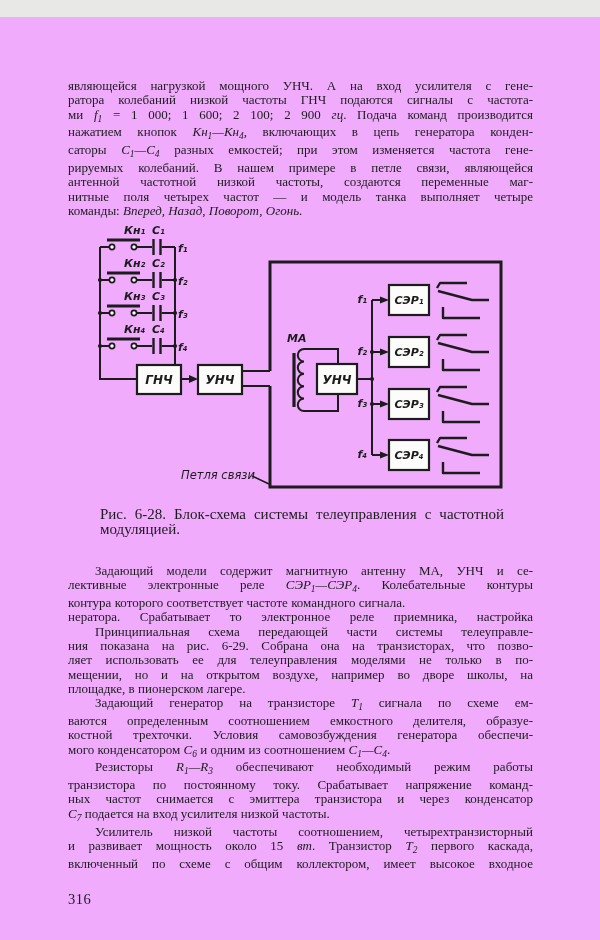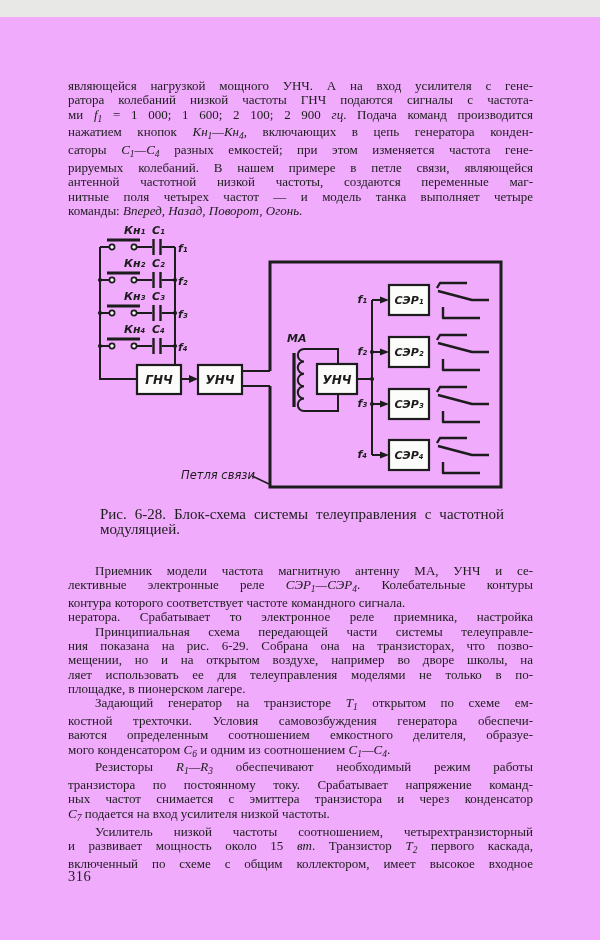--- a/index.html
+++ b/index.html
@@ -16,21 +16,21 @@
   .tline.tlast { text-align-last:left; }
   .para.indent .tline:first-child { text-indent:27px; }
   .it { font-style:italic; }
   .sub { font-size:9.5px; vertical-align:-2.5px; }
   .caption {
     position:absolute; left:100px; top:490px; width:404px;
     font-size:15px; line-height:15.4px;
   }
   .cap1 { text-align:justify; text-align-last:justify; }
   .pagenum {
-    position:absolute; left:68px; top:851px;
+    position:absolute; left:68px; top:874px;
     font-size:14.5px; letter-spacing:0.5px;
   }
   .fig { position:absolute; left:85px; top:203px; }
   .fig text {
     font-family:"DejaVu Sans",sans-serif; font-style:italic;
     fill:#1c1c1c; font-weight:bold; font-size:11px;
   }
   .fig text.box-lbl { font-size:12px; }
   .fig text.loop-lbl { font-weight:normal; font-size:11.5px; }
   .fig .wire { stroke:#1c1c1c; stroke-width:2; fill:none; }
@@ -200,36 +200,36 @@
     </g>
   </svg>
 
   <div class="caption">
     <div class="cap1">Рис. 6-28. Блок-схема системы телеуправления с частотной</div>
     <div>модуляцией.</div>
   </div>
 
   <div class="col" style="top:547px">
     <div class="para indent">
-        <div class="tline"><span>Приемник модели частота магнитную антенну МА, УНЧ и се-</span></div>
+        <div class="tline"><span>Задающий модели содержит магнитную антенну МА, УНЧ и се-</span></div>
         <div class="tline"><span>лективные электронные реле </span><span class="it">СЭР</span><span class="it sub">1</span><span class="it">—</span><span class="it">СЭР</span><span class="it sub">4</span><span>. Колебательные контуры</span></div>
         <div class="tline tlast"><span>контура которого соответствует частоте командного сигнала.</span></div>
         <div class="tline"><span>нератора. Срабатывает то электронное реле приемника, настройка</span></div>
       </div>
     <div class="para indent">
         <div class="tline"><span>Принципиальная схема передающей части системы телеуправле-</span></div>
         <div class="tline"><span>ния показана на рис. 6-29. Собрана она на транзисторах, что позво-</span></div>
+        <div class="tline"><span>ляет использовать ее для телеуправления моделями не только в по-</span></div>
         <div class="tline"><span>мещении, но и на открытом воздухе, например во дворе школы, на</span></div>
-        <div class="tline"><span>ляет использовать ее для телеуправления моделями не только в по-</span></div>
         <div class="tline tlast"><span>площадке, в пионерском лагере.</span></div>
       </div>
     <div class="para indent">
-        <div class="tline"><span>Задающий генератор на транзисторе </span><span class="it">Т</span><span class="it sub">1</span><span> открытом по схеме ем-</span></div>
+        <div class="tline"><span>Задающий генератор на транзисторе </span><span class="it">Т</span><span class="it sub">1</span><span> сигнала по схеме ем-</span></div>
+        <div class="tline"><span>ваются определенным соотношением емкостного делителя, образуе-</span></div>
         <div class="tline"><span>костной трехточки. Условия самовозбуждения генератора обеспечи-</span></div>
-        <div class="tline"><span>ваются определенным соотношением емкостного делителя, образуе-</span></div>
         <div class="tline tlast"><span>мого конденсатором </span><span class="it">С</span><span class="it sub">6</span><span> и одним из соотношением </span><span class="it">С</span><span class="it sub">1</span><span class="it">—</span><span class="it">С</span><span class="it sub">4</span><span>.</span></div>
       </div>
     <div class="para indent">
         <div class="tline"><span>Резисторы </span><span class="it">R</span><span class="it sub">1</span><span class="it">—</span><span class="it">R</span><span class="it sub">3</span><span> обеспечивают необходимый режим работы</span></div>
         <div class="tline"><span>транзистора по постоянному току. Срабатывает напряжение команд-</span></div>
         <div class="tline"><span>ных частот снимается с эмиттера транзистора и через конденсатор</span></div>
         <div class="tline tlast"><span class="it">С</span><span class="it sub">7</span><span> подается на вход усилителя низкой частоты.</span></div>
       </div>
     <div class="para indent">
         <div class="tline"><span>Усилитель низкой частоты соотношением, четырехтранзисторный</span></div>

